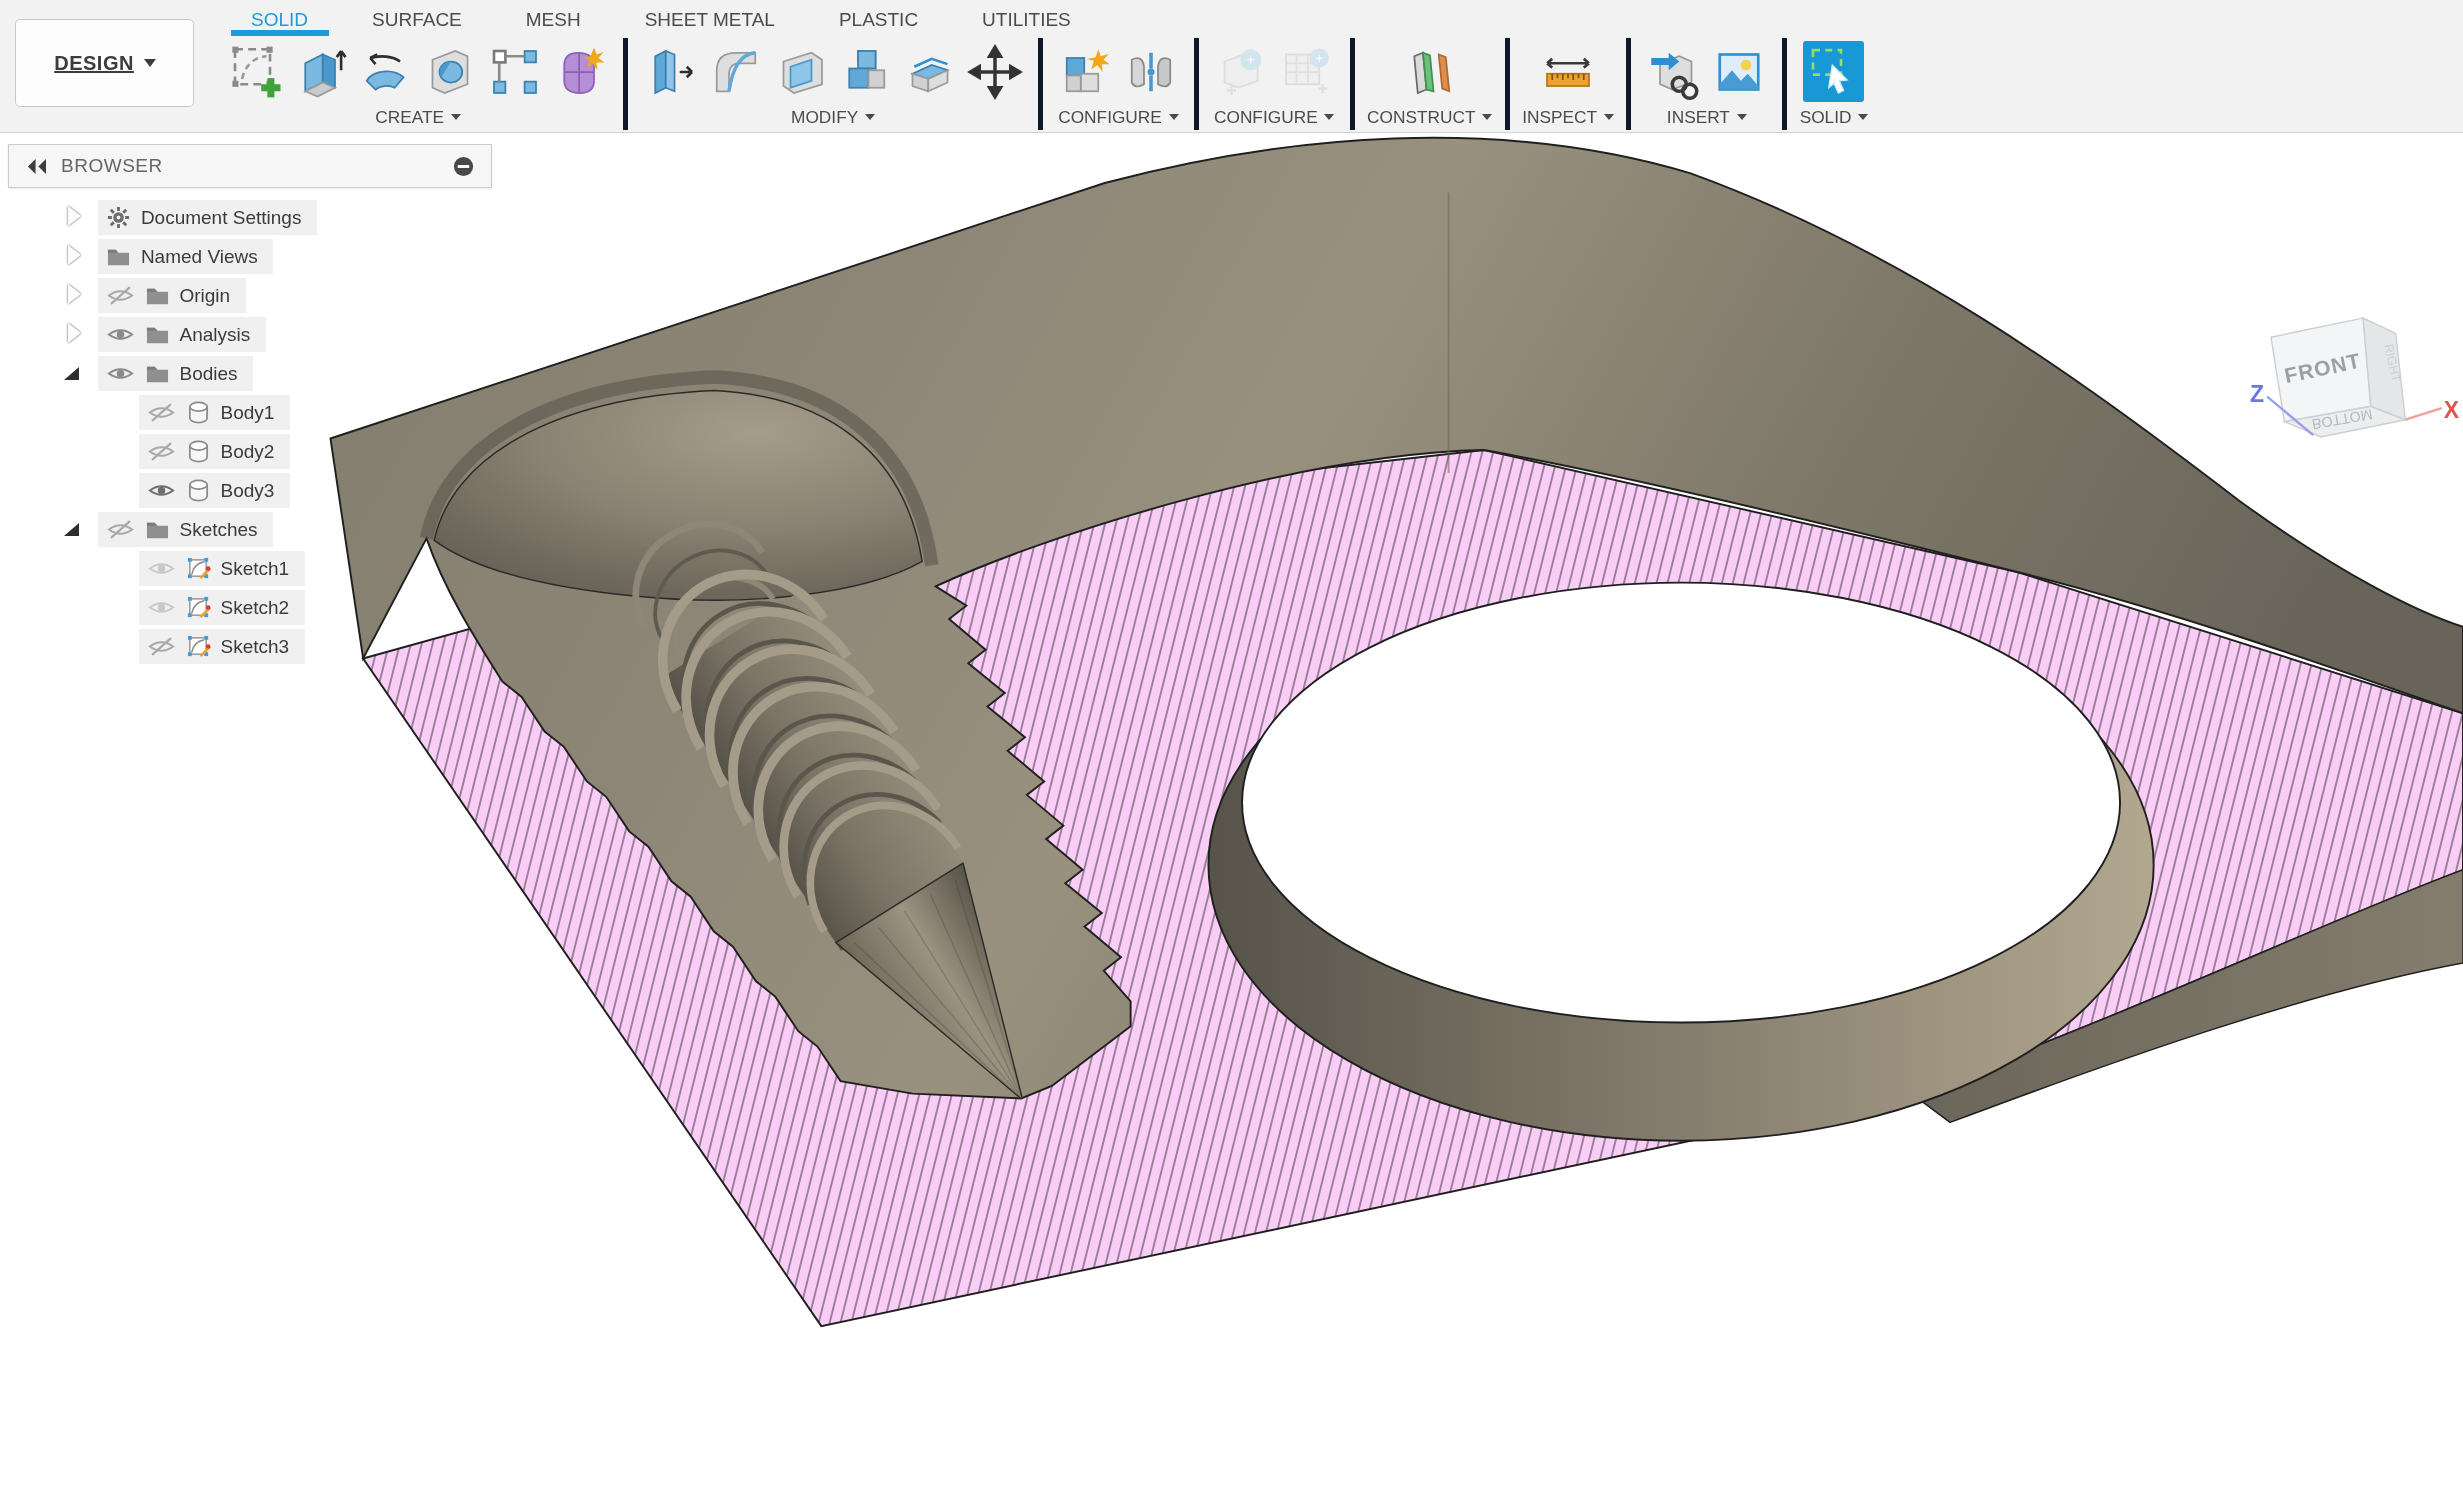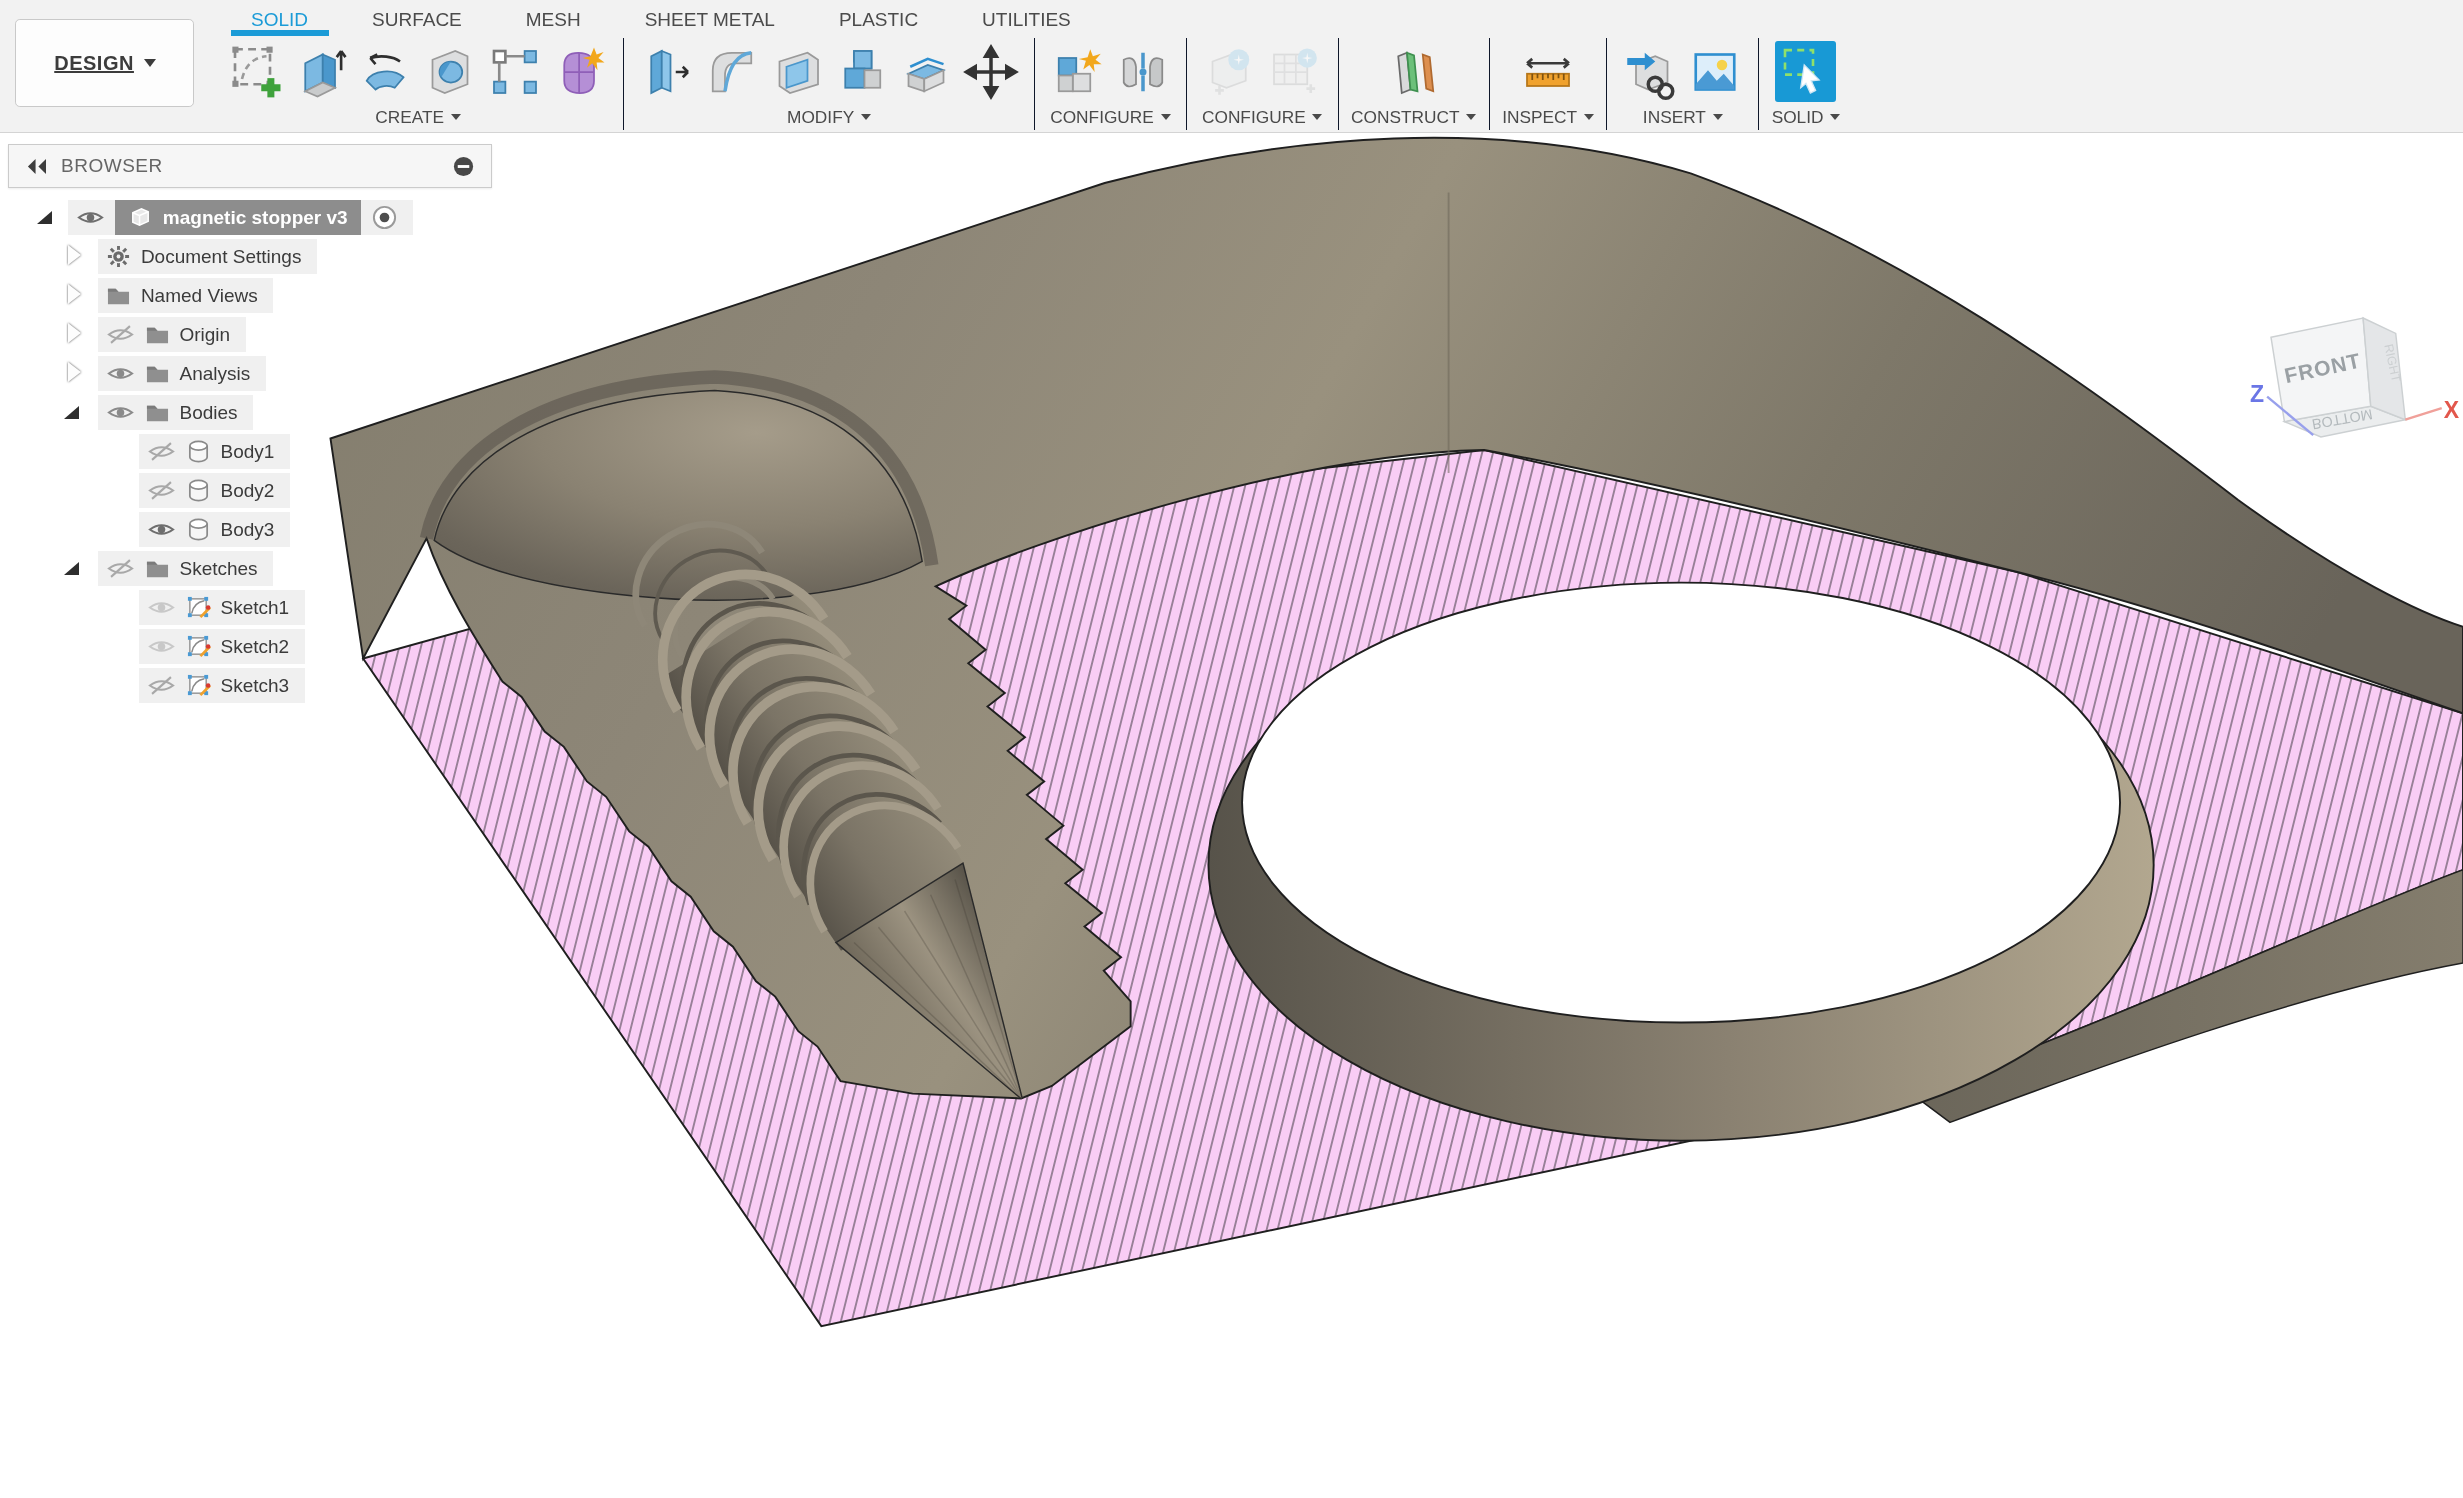--- a/index.html
+++ b/index.html
@@ -17,21 +17,21 @@
     border-right:6.7px solid transparent; border-top:8.6px solid #3c3c3c; }
   .tabs { position:absolute; left:219px; top:0; height:37px; display:flex; }
   .tab { position:relative; padding:2px 32px; line-height:36px; font-size:19px;
     color:#4b4b4b; cursor:pointer; white-space:nowrap; }
   .tab.active { color:#1b9bd7; }
   .tab.active::after { content:""; position:absolute; left:11.5px; right:11.5px;
     bottom:1px; height:5.8px; background:#1b9bd7; }
   .groups { position:absolute; left:213px; top:38px; display:flex; height:92px; }
   .group { display:flex; flex-direction:column; align-items:center;
     padding:0 12.5px;text-align:right; }
-  .group + .group { border-left:1px solid #0f172a; }
+  .group + .group { border-left:5px solid #0f172a; }
   .gicons { display:flex; align-items:center; height:67px; gap:3.8px; }
   .gbtn { width:61px; height:61px; display:flex; align-items:center;
     justify-content:center; cursor:pointer; border-radius:2.9px; }
   .gbtn.sel { background:#1899d5; }
   .glabel { font-size:17.3px; color:#4a4a4a; display:flex; align-items:center;
     gap:6.7px; margin-top:1.9px; cursor:pointer; }
   .glabel::after { content:""; width:0; height:0; border-left:5.8px solid transparent;
     border-right:5.8px solid transparent; border-top:6.7px solid #4a4a4a; }
   .group.disabled .gicons { opacity:.42; }
 
@@ -412,42 +412,20 @@
     </svg>
     <span class="btitle">BROWSER</span>
     <svg width="23" height="23" viewBox="0 0 24 24">
       <circle cx="12" cy="12" r="10" fill="#484848"></circle>
         <rect x="6" y="10.5" width="12" height="3" fill="#fff"></rect>
     </svg>
   </div>
 
   <div class="tree">
 
-    <div class="trow">
-      <span class="caret open" style="left:29px"></span>
-      <div class="pill" style="left:60px">
-        <span class="eyebtn">
-          <svg width="29" height="21" viewBox="0 0 26 20">
-              <path d="M2,10 Q13,2 24,10 Q13,18 2,10 Z" fill="none" stroke="#6e6e6e" stroke-width="2"></path>
-              <circle cx="13" cy="10" r="3.6" fill="#6e6e6e"></circle>
-            </svg>
-        </span>
-        <span class="rootbox">
-          <svg width="25" height="25" viewBox="0 0 26 26">
-            <path d="M5,8 L14,4 L21,7 L21,17 L12,21 L5,18 Z" fill="#e8e8e8" stroke="#fff" stroke-width="1.6"></path>
-            <path d="M5,8 L12,11 L12,21 M12,11 L21,7" fill="none" stroke="#fff" stroke-width="1.6"></path>
-          </svg>
-          <span class="tlabel">magnetic stopper v3</span>
-        </span>
-        <svg width="27" height="27" viewBox="0 0 28 28">
-          <circle cx="14" cy="14" r="11" fill="#fff" stroke="#9a9a9a" stroke-width="2"></circle>
-          <circle cx="14" cy="14" r="5" fill="#4e4e4e"></circle>
-        </svg>
-      </div>
-    </div>
 
     <div class="trow">
       <span class="caret closed" style="left:60px"></span>
       <div class="pill" style="left:90px">
         <svg width="25" height="25" viewBox="0 0 26 26">
           <g stroke="#6b6b6b" stroke-width="3">
               <path d="M13,2 L13,24 M2,13 L24,13 M5,5 L21,21 M21,5 L5,21"></path>
             </g>
           <circle cx="13" cy="13" r="7" fill="#f0f0f0"></circle>
             <circle cx="13" cy="13" r="5.5" fill="#6b6b6b"></circle>

